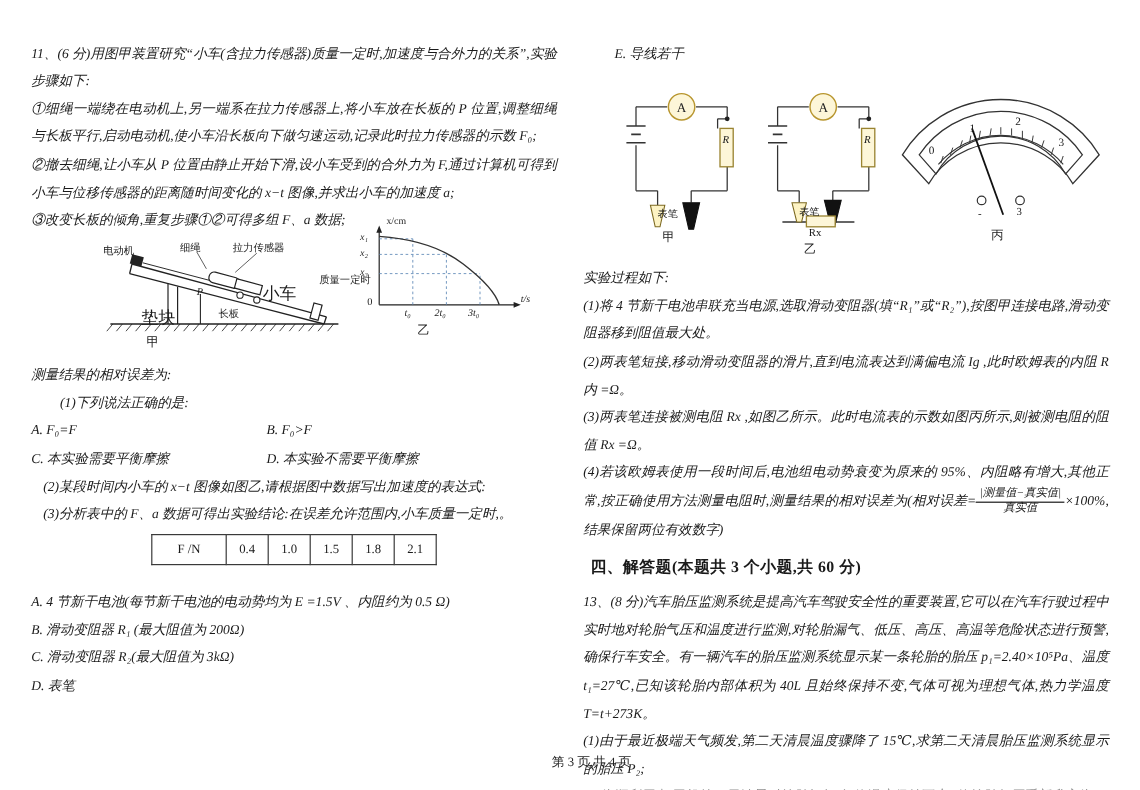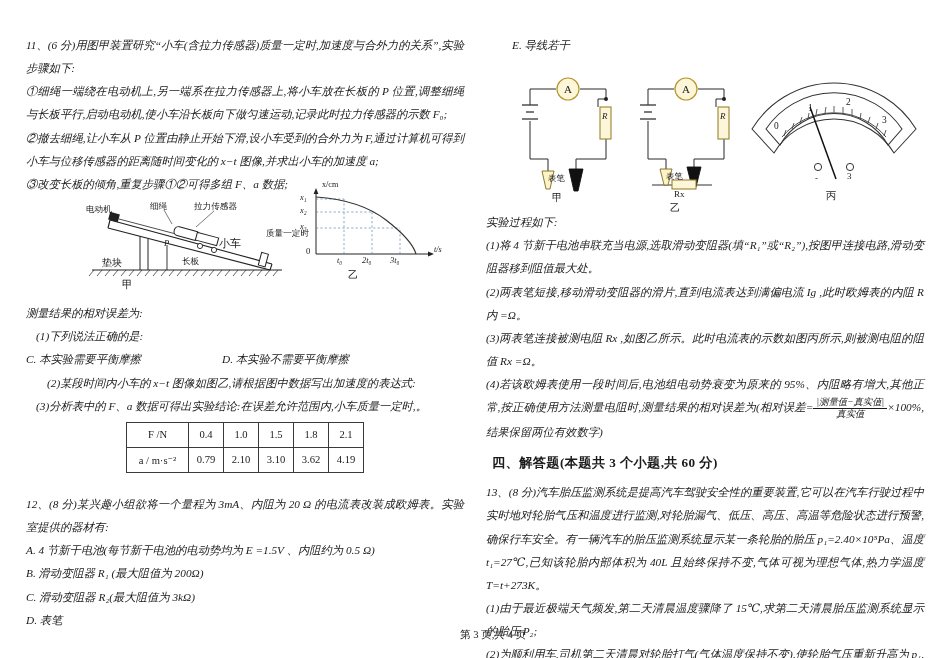--- a/index.html
+++ b/index.html
@@ -133,23 +133,23 @@
           <circle cx="150" cy="52" r="2.6" fill="#fff" stroke="#222" stroke-width="0.9"></circle>
 
           <rect x="196" y="55" width="7" height="13" fill="#fff" stroke="#222" stroke-width="1" transform="rotate(15 199 61)"></rect>
 
           <line x1="100" y1="12" x2="108" y2="26" stroke="#222" stroke-width="0.6"></line>
           <line x1="150" y1="13" x2="132" y2="29" stroke="#222" stroke-width="0.6"></line>
         </svg>
         <div style="position:absolute;left:60px;top:6px;font-size:8.6px">电动机</div>
         <div style="position:absolute;left:124px;top:3px;font-size:8.6px">细绳</div>
         <div style="position:absolute;left:168px;top:3px;font-size:8.6px">拉力传感器</div>
-        <div style="position:absolute;left:193px;top:38px;font-size:11px">小车</div>
+        <div style="position:absolute;left:193px;top:38px;font-size:14px">小车</div>
         <div style="position:absolute;left:240px;top:30px;font-size:8.6px">质量一定时</div>
-        <div style="position:absolute;left:76px;top:58px;font-size:10px">垫块</div>
+        <div style="position:absolute;left:92px;top:58px;font-size:14px">垫块</div>
         <div style="position:absolute;left:156px;top:58px;font-size:8.6px">长板</div>
         <div style="position:absolute;left:138px;top:40px;font-size:8.6px;font-style:italic">P</div>
         <div class="fig-cap" style="position:absolute;left:96px;top:80px">甲</div>
       </div>
 
       <div class="fig-yi">
         <svg width="176" height="86" viewBox="0 0 176 86">
 
           <line x1="34" y1="8" x2="34" y2="70" stroke="#222" stroke-width="1"></line>
           <line x1="34" y1="70" x2="148" y2="70" stroke="#222" stroke-width="1"></line>
@@ -174,54 +174,47 @@
         <div style="position:absolute;left:18px;top:22px;font-size:8.4px;font-style:italic">x₂</div>
         <div style="position:absolute;left:18px;top:38px;font-size:8.4px;font-style:italic">x₃</div>
         <div style="position:absolute;left:55px;top:72px;font-size:8.4px;font-style:italic">t₀</div>
         <div style="position:absolute;left:80px;top:72px;font-size:8.4px;font-style:italic">2t₀</div>
         <div style="position:absolute;left:108px;top:72px;font-size:8.4px;font-style:italic">3t₀</div>
         <div style="position:absolute;left:66px;top:84px;font-size:10.2px">乙</div>
       </div>
 
       <div class="q" style="margin-top:8px">
         <p>测量结果的相对误差为:</p>
-        <p style="margin-left:10px">(1)下列说法正确的是:</p>
+        <p style="margin-left:24px">(1)下列说法正确的是:</p>
+        <p class="opt opt-row">
+          <span>A. F₀=F</span>
+          <span>B. F₀&gt;F</span>
+        </p>
         <p class="opt opt-row">
           <span>C. 本实验需要平衡摩擦</span>
           <span>D. 本实验不需要平衡摩擦</span>
         </p>
-        <p style="margin-left:21px">(2)某段时间内小车的 x−t 图像如图乙,请根据图中数据写出加速度的表达式:</p>
+        <p style="margin-left:10px">(2)某段时间内小车的 x−t 图像如图乙,请根据图中数据写出加速度的表达式:</p>
         <p style="margin-left:10px">(3)分析表中的 F、a 数据可得出实验结论:在误差允许范围内,小车质量一定时,。</p>
       </div>
 
       <table class="data">
         <tbody>
             <tr>
           <td class="head">F /N</td>
           <td class="val">0.4</td>
           <td class="val">1.0</td>
           <td class="val">1.5</td>
           <td class="val">1.8</td>
           <td class="val">2.1</td>
         </tr>
-        <tr>
-          <td class="head">a / m·s⁻²</td>
-          <td class="val">0.79</td>
-          <td class="val">2.10</td>
-          <td class="val">3.10</td>
-          <td class="val">3.62</td>
-          <td class="val">4.19</td>
-        </tr>
       </tbody>
         </table>
 
       <div class="q" style="margin-top:4px">
-        <p>
-          <span>12、</span><span>(8 分)</span><span>某兴趣小组欲将一个量程为 3mA、内阻为 20 Ω 的电流表改装成欧姆表。实验室提供的器材有:</span>
-        </p>
         <p class="opt">A. 4 节新干电池(每节新干电池的电动势均为 E =1.5V 、内阻约为 0.5 Ω)</p>
         <p class="opt">B. 滑动变阻器 R₁ (最大阻值为 200Ω)</p>
         <p class="opt">C. 滑动变阻器 R₂(最大阻值为 3kΩ)</p>
         <p class="opt">D. 表笔</p>
       </div>
     </div>
 
     <div class="col">
 
       <div class="q">
@@ -327,21 +320,21 @@
         </svg>
         <div style="position:absolute;left:288px;top:58px;font-size:9.4px">0</div>
         <div style="position:absolute;left:322px;top:40px;font-size:9.4px">1</div>
         <div style="position:absolute;left:360px;top:34px;font-size:9.4px">2</div>
         <div style="position:absolute;left:396px;top:52px;font-size:9.4px">3</div>
         <div style="position:absolute;left:329px;top:110px;font-size:9px">-</div>
         <div style="position:absolute;left:361px;top:108px;font-size:9px">3</div>
         <div style="position:absolute;left:340px;top:126px;font-size:10.2px">丙</div>
       </div>
 
-      <div class="q" style="margin-top:0">
+      <div class="q" style="margin-top:10px">
         <p>实验过程如下:</p>
         <p>(1)将 4 节新干电池串联充当电源,选取滑动变阻器(填“R₁”或“R₂”),按图甲连接电路,滑动变阻器移到阻值最大处。</p>
         <p>(2)两表笔短接,移动滑动变阻器的滑片,直到电流表达到满偏电流 Ig ,此时欧姆表的内阻 R内 =Ω。</p>
         <p>(3)两表笔连接被测电阻 Rx ,如图乙所示。此时电流表的示数如图丙所示,则被测电阻的阻值 Rx =Ω。</p>
         <p>
           <span>(4)若该欧姆表使用一段时间后,电池组电动势衰变为原来的 95%、内阻略有增大,其他正常,按正确使用方法测量电阻时,测量结果的相对误差为(相对误差=</span><span class="frac"><span class="num">|测量值−真实值|</span><span class="den">真实值</span></span><span>×100%, 结果保留两位有效数字)</span>
         </p>
       </div>
 
       <div class="sec-title" style="margin-top:10px">四、解答题(本题共 3 个小题,共 60 分)</div>

